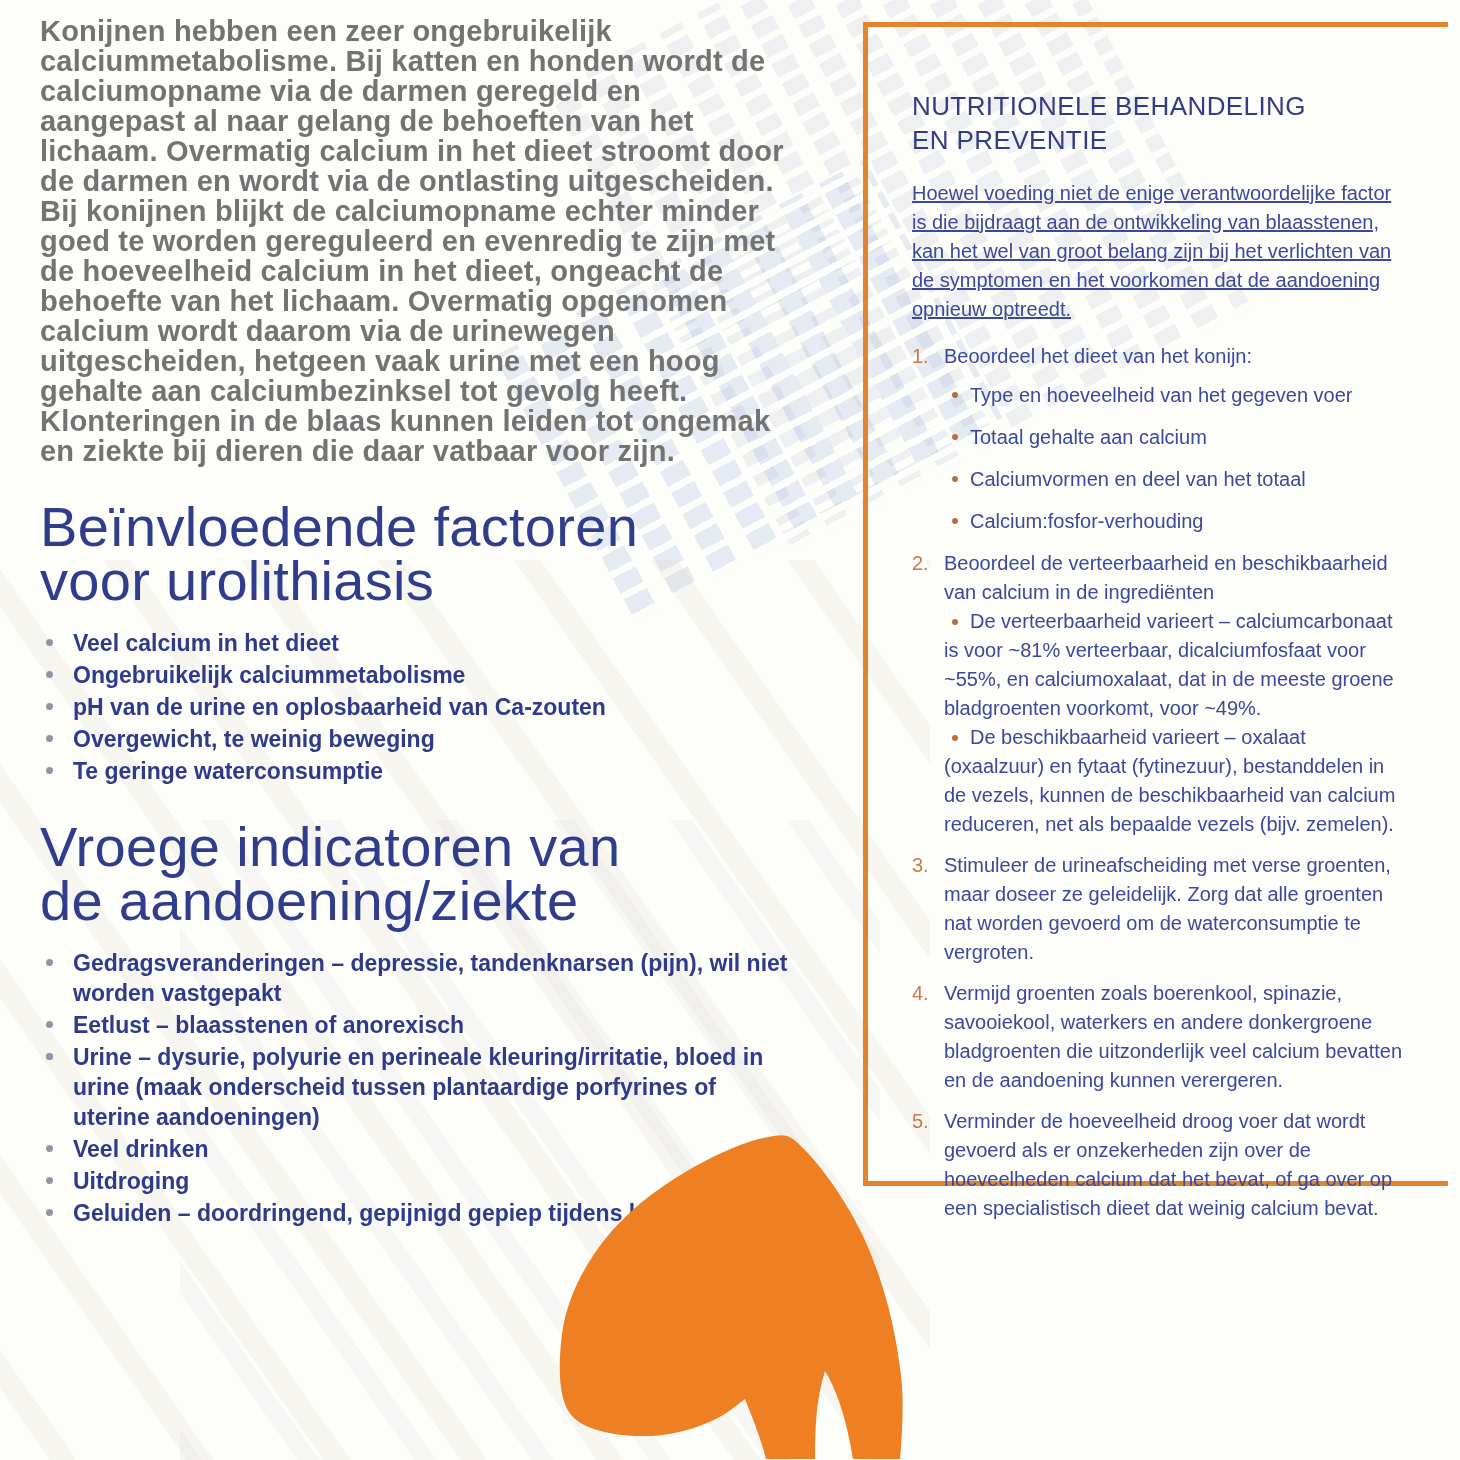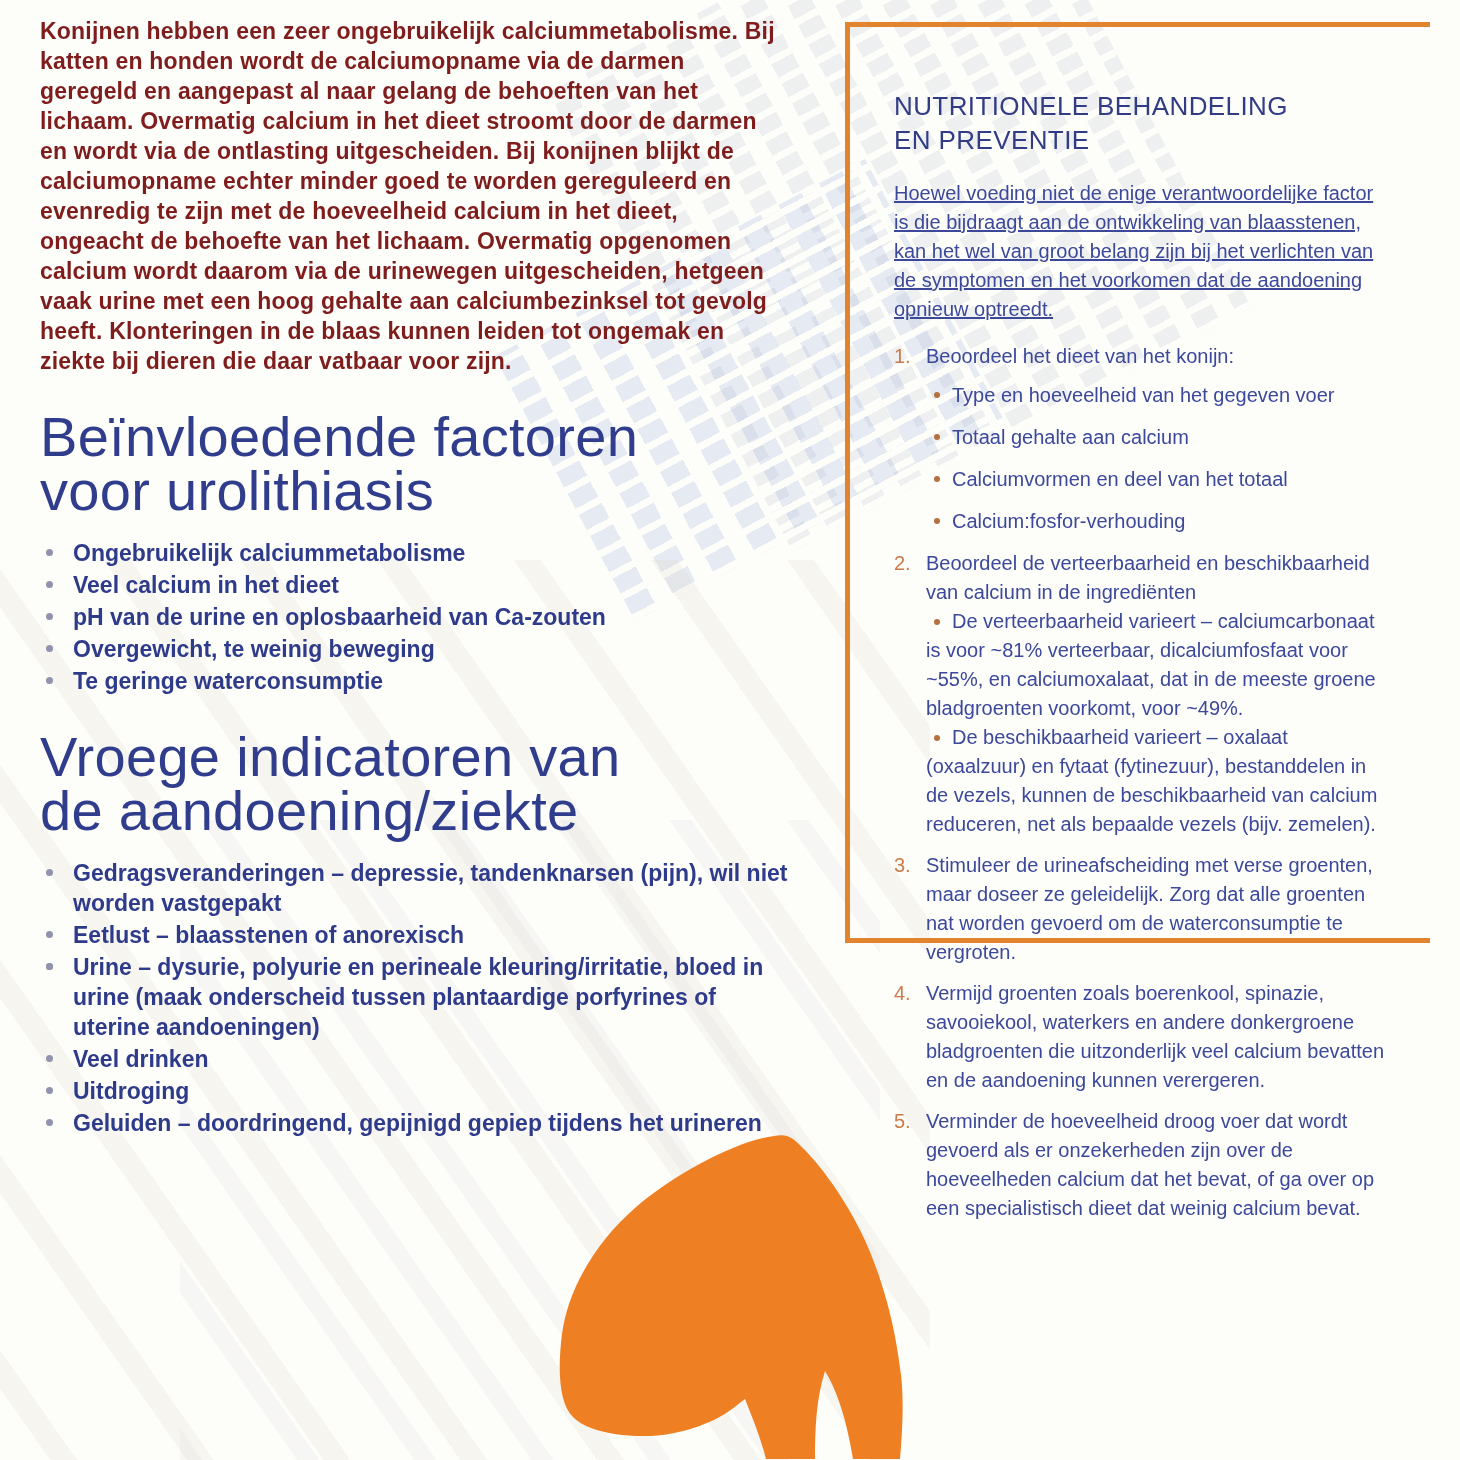--- a/index.html
+++ b/index.html
@@ -38,42 +38,42 @@
     left:180px;top:820px;width:700px;height:640px;
     background:repeating-linear-gradient(55deg,
       rgba(200,195,210,0.12) 0 18px, rgba(200,195,210,0) 18px 96px);
   }
   
   .left-col{
     position:absolute;left:40px;top:16px;width:748px;z-index:2;
   }
   .intro{
     margin:0;
-    font-size:23px;line-height:30px;font-weight:bold;
-    color:#7f1d1d;letter-spacing:.2px;
+    font-size:29px;line-height:30px;font-weight:bold;
+    color:#737373;letter-spacing:.2px;
   }
   h1.sec-title{
     margin:34px 0 20px 0;
     font-size:56px;line-height:54px;font-weight:400;
     color:#2f3d8c;letter-spacing:.3px;
   }
   ul.blist{
     list-style:none;margin:0;padding:0;
     font-size:23px;line-height:30px;font-weight:bold;color:#2e3a8a;
   }
   ul.blist li{
     position:relative;padding-left:33px;margin:0 0 2px 0;
   }
   ul.blist li .dot{
     position:absolute;left:6px;top:11px;width:7px;height:7px;border-radius:50%;
     background:#9093ab;
   }
   
   .panel{
-    position:absolute;left:845px;top:22px;width:585px;height:921px;
+    position:absolute;left:863px;top:22px;width:585px;height:1164px;
     border:5px solid #e2832d;border-right:none;
     box-sizing:border-box;z-index:1;
     padding:62px 44px 0 44px;
   }
   .panel h2{
     margin:0 0 22px 0;
     font-size:26px;line-height:34px;font-weight:400;
     color:#323c85;letter-spacing:.4px;
   }
   .panel .pintro{
@@ -116,22 +116,22 @@
   <div class="wm wm-stripes"></div>
   <div class="wm wm-stripes2"></div>
 
   <div class="left-col">
 
     <p class="intro">Konijnen hebben een zeer ongebruikelijk calciummetabolisme. Bij katten en honden wordt de calciumopname via de darmen geregeld en aangepast al naar gelang de behoeften van het lichaam. Overmatig calcium in het dieet stroomt door de darmen en wordt via de ontlasting uitgescheiden. Bij konijnen blijkt de calciumopname echter minder goed te worden gereguleerd en evenredig te zijn met de hoeveelheid calcium in het dieet, ongeacht de behoefte van het lichaam. Overmatig opgenomen calcium wordt daarom via de urinewegen uitgescheiden, hetgeen vaak urine met een hoog gehalte aan calciumbezinksel tot gevolg heeft. Klonteringen in de blaas kunnen leiden tot ongemak en ziekte bij dieren die daar vatbaar voor zijn.</p>
 
     <h1 class="sec-title"><span>Beïnvloedende factoren</span><br><span>voor urolithiasis</span></h1>
 
     <ul class="blist">
+      <li><span class="dot"></span><span>Veel calcium in het dieet</span></li>
       <li><span class="dot"></span><span>Ongebruikelijk calciummetabolisme</span></li>
-      <li><span class="dot"></span><span>Veel calcium in het dieet</span></li>
       <li><span class="dot"></span><span>pH van de urine en oplosbaarheid van Ca-zouten</span></li>
       <li><span class="dot"></span><span>Overgewicht, te weinig beweging</span></li>
       <li><span class="dot"></span><span>Te geringe waterconsumptie</span></li>
     </ul>
 
     <h1 class="sec-title"><span>Vroege indicatoren van</span><br><span>de aandoening/ziekte</span></h1>
 
     <ul class="blist">
       <li><span class="dot"></span><span>Gedragsveranderingen – depressie, tandenknarsen (pijn), wil niet worden vastgepakt</span></li>
       <li><span class="dot"></span><span>Eetlust – blaasstenen of anorexisch</span></li>

